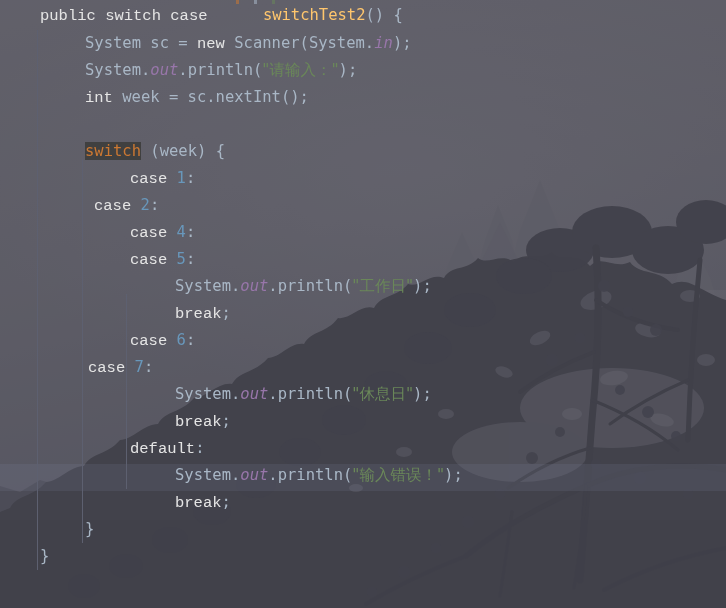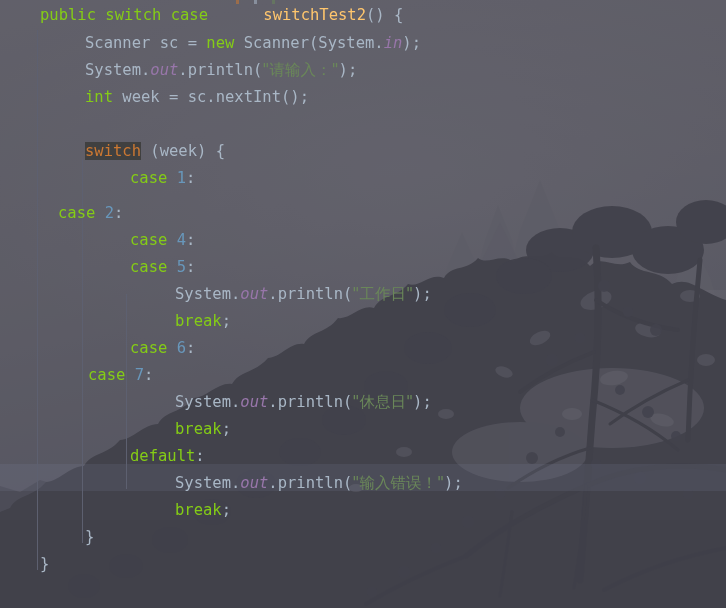--- a/index.html
+++ b/index.html
@@ -75,21 +75,21 @@
   .line {
     height: 27px;
     white-space: pre;
     padding-left: 40px;
     box-sizing: border-box;
     color: #a9b7c6;
   }
   .line.first { height: 30px; line-height: 30px; }
 
   
-  .kw   { color: #84cc16; }          
+  .kw   { color: #e5e5e5; font-family: Liberation Mono, monospace; }          
   .mth  { color: #ffc66d; margin-left: 46px; }          
   .fld  { color: #9876aa; font-style: italic; }   
   .num  { color: #6897bb; }          
   .str  { color: #6a8759; }          
   .pun  { color: #a9b7c6; }          
   .kw-hl {
     color: #cc7832;
     background: #404040;
   }
   .cn { font-family: "DejaVu Sans", sans-serif; }
@@ -272,27 +272,27 @@
   <div class="indent-guide" style="left:126px; top:294px; height:195px;"></div>
 
   <div id="top-sliver">
     <span class="sliver-mark" style="left:236px; background:#cc7832;"></span>
     <span class="sliver-mark" style="left:254px; background:#a9b7c6;"></span>
     <span class="sliver-mark" style="left:272px; background:#6a8759;"></span>
   </div>
 
   <div id="code">
       <div class="line first" style="padding-left: 40px;"><span class="kw">public</span><span class="pun"> </span><span class="kw">switch</span><span class="pun"> </span><span class="kw">case</span><span class="pun"> </span><span class="mth">switchTest2</span><span class="pun">() {</span></div>
-      <div class="line" style="padding-left: 85px;"><span class="pun">Scanner sc = </span><span class="kw">new</span><span class="pun"> Scanner(System.</span><span class="fld">in</span><span class="pun">);</span></div>
+      <div class="line" style="padding-left: 85px;"><span class="pun">System sc = </span><span class="kw">new</span><span class="pun"> Scanner(System.</span><span class="fld">in</span><span class="pun">);</span></div>
       <div class="line" style="padding-left: 85px;"><span class="pun">System.</span><span class="fld">out</span><span class="pun">.println(</span><span class="str cn">"请输入："</span><span class="pun">);</span></div>
       <div class="line" style="padding-left: 85px;"><span class="kw">int</span><span class="pun"> week = sc.nextInt();</span></div>
       <div class="line" style="padding-left: 40px;">&nbsp;</div>
       <div class="line" style="padding-left: 85px;"><span class="kw-hl">switch</span><span class="pun"> (week) {</span></div>
       <div class="line" style="padding-left: 130px;"><span class="kw">case</span><span class="pun"> </span><span class="num">1</span><span class="pun">:</span></div>
-      <div class="line" style="padding-left: 58px; margin-top: 8px;"><span class="kw">case</span><span class="pun"> </span><span class="num">2</span><span class="pun">:</span></div>
+      <div class="line" style="padding-left: 94px;"><span class="kw">case</span><span class="pun"> </span><span class="num">2</span><span class="pun">:</span></div>
       <div class="line" style="padding-left: 130px;"><span class="kw">case</span><span class="pun"> </span><span class="num">4</span><span class="pun">:</span></div>
       <div class="line" style="padding-left: 130px;"><span class="kw">case</span><span class="pun"> </span><span class="num">5</span><span class="pun">:</span></div>
       <div class="line" style="padding-left: 175px;"><span class="pun">System.</span><span class="fld">out</span><span class="pun">.println(</span><span class="str cn">"工作日"</span><span class="pun">);</span></div>
       <div class="line" style="padding-left: 175px;"><span class="kw">break</span><span class="pun">;</span></div>
       <div class="line" style="padding-left: 130px;"><span class="kw">case</span><span class="pun"> </span><span class="num">6</span><span class="pun">:</span></div>
       <div class="line" style="padding-left: 88px;"><span class="kw">case</span><span class="pun"> </span><span class="num">7</span><span class="pun">:</span></div>
       <div class="line" style="padding-left: 175px;"><span class="pun">System.</span><span class="fld">out</span><span class="pun">.println(</span><span class="str cn">"休息日"</span><span class="pun">);</span></div>
       <div class="line" style="padding-left: 175px;"><span class="kw">break</span><span class="pun">;</span></div>
       <div class="line" style="padding-left: 130px;"><span class="kw">default</span><span class="pun">:</span></div>
       <div class="line" style="padding-left: 175px;"><span class="pun">System.</span><span class="fld">out</span><span class="pun">.println(</span><span class="str cn">"输入错误！"</span><span class="pun">);</span></div>

